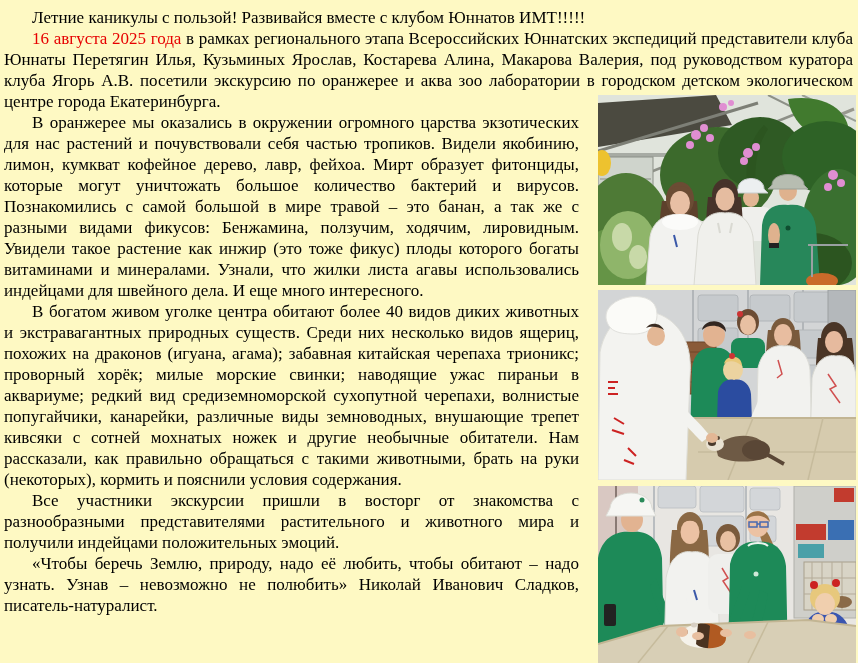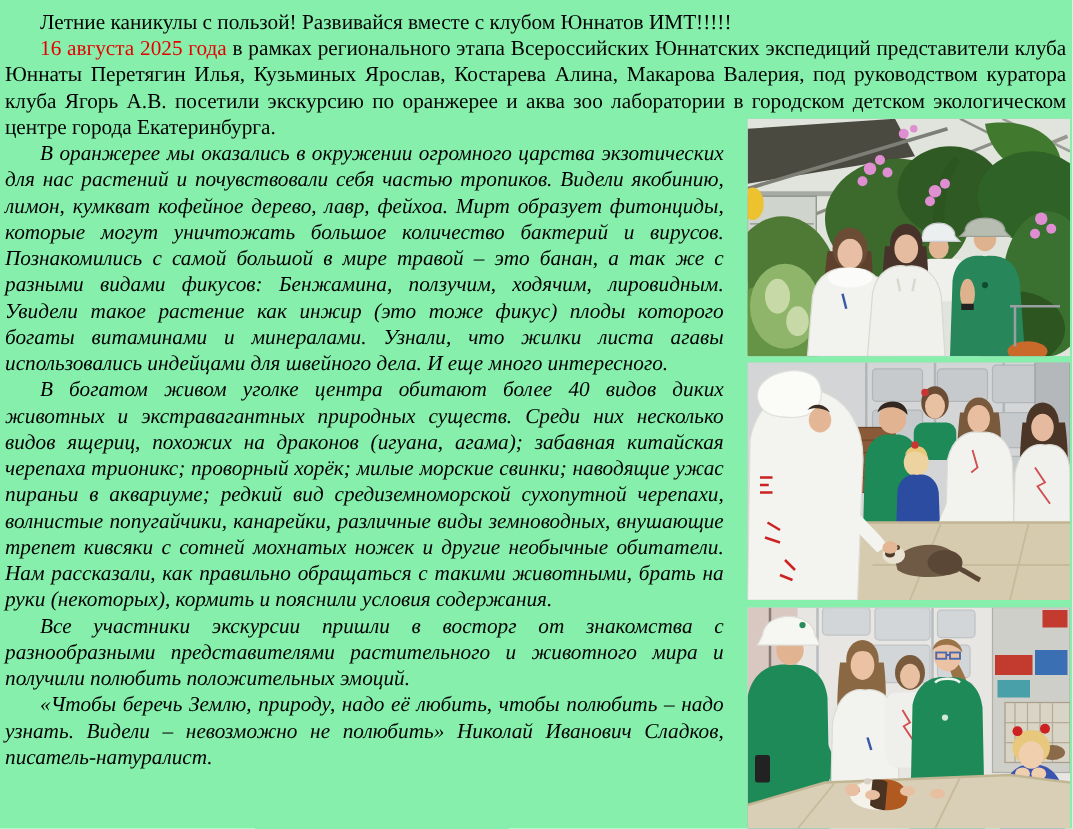--- a/index.html
+++ b/index.html
@@ -1,48 +1,48 @@
 <!DOCTYPE html>
 <html><head>
 <meta charset="utf-8">
 <style>
   html,body{margin:0;padding:0;background:#fff;}
   .page{
     position:relative;
     width:858px;height:663px;
-    background:#86efac;
+    background:#fef9c3;
     font-family:"Liberation Serif","DejaVu Serif",serif;
     font-size:17px;line-height:21px;color:#000;
     overflow:hidden;
   }
   .textwrap{padding:7px 5px 0 4px;}
   p{margin:0;text-indent:28px;text-align:justify;}
   .title-p{text-align:left;}
   .date{color:#e60000;font-weight:normal;}
-  .main-col{width:575px;font-style:italic;}
+  .main-col{width:575px;}
   .photos{position:absolute;left:598px;top:95px;width:258px;}
   .photo{position:absolute;left:0;width:258px;overflow:hidden;background:#ccc;}
   .photo svg{display:block;}
   #photo1{top:0;height:190px;}
   #photo2{top:195px;height:190px;}
   #photo3{top:391px;height:177px;}
 </style>
 </head>
 <body>
 
 <div class="page">
 
   <div class="textwrap">
     <p class="title-p">Летние каникулы с пользой! Развивайся вместе с клубом Юннатов ИМТ!!!!!</p>
     <p><span class="date">16 августа 2025 года</span><span> в рамках регионального этапа Всероссийских Юннатских экспедиций представители клуба Юннаты Перетягин Илья, Кузьминых Ярослав, Костарева Алина, Макарова Валерия, под руководством куратора клуба Ягорь А.В. посетили экскурсию по оранжерее и аква зоо лаборатории в городском детском экологическом центре города Екатеринбурга.</span></p>
     <div class="main-col">
       <p>В оранжерее мы оказались в окружении огромного царства экзотических для нас растений и почувствовали себя частью тропиков. Видели якобинию, лимон, кумкват кофейное дерево, лавр, фейхоа. Мирт образует фитонциды, которые могут уничтожать большое количество бактерий и вирусов. Познакомились с самой большой в мире травой – это банан, а так же с разными видами фикусов: Бенжамина, ползучим, ходячим, лировидным. Увидели такое растение как инжир (это тоже фикус) плоды которого богаты витаминами и минералами. Узнали, что жилки листа агавы использовались индейцами для швейного дела. И еще много интересного.</p>
       <p>В богатом живом уголке центра обитают более 40 видов диких животных и экстравагантных природных существ. Среди них несколько видов ящериц, похожих на драконов (игуана, агама); забавная китайская черепаха трионикс; проворный хорёк; милые морские свинки; наводящие ужас пираньи в аквариуме; редкий вид средиземноморской сухопутной черепахи, волнистые попугайчики, канарейки, различные виды земноводных, внушающие трепет кивсяки с сотней мохнатых ножек и другие необычные обитатели. Нам рассказали, как правильно обращаться с такими животными, брать на руки (некоторых), кормить и пояснили условия содержания.</p>
-      <p>Все участники экскурсии пришли в восторг от знакомства с разнообразными представителями растительного и животного мира и получили полюбить положительных эмоций.</p>
-      <p>«Чтобы беречь Землю, природу, надо её любить, чтобы полюбить – надо узнать. Видели – невозможно не полюбить» Николай Иванович Сладков, писатель-натуралист.</p>
+      <p>Все участники экскурсии пришли в восторг от знакомства с разнообразными представителями растительного и животного мира и получили индейцами положительных эмоций.</p>
+      <p>«Чтобы беречь Землю, природу, надо её любить, чтобы обитают – надо узнать. Узнав – невозможно не полюбить» Николай Иванович Сладков, писатель-натуралист.</p>
     </div>
   </div>
 
   <div class="photos">
 
     <div class="photo" id="photo1" role="img" aria-label="Школьники в белых толстовках и зелёной футболке в оранжерее среди тропических растений и розовых цветов">
       <svg width="258" height="190" viewBox="0 0 258 190">
         <rect width="258" height="190" fill="#e0e4dc"></rect>
         <g>
           <path d="M0,8 L118,0 L134,30 L0,52 Z" fill="#4b4a40"></path>

